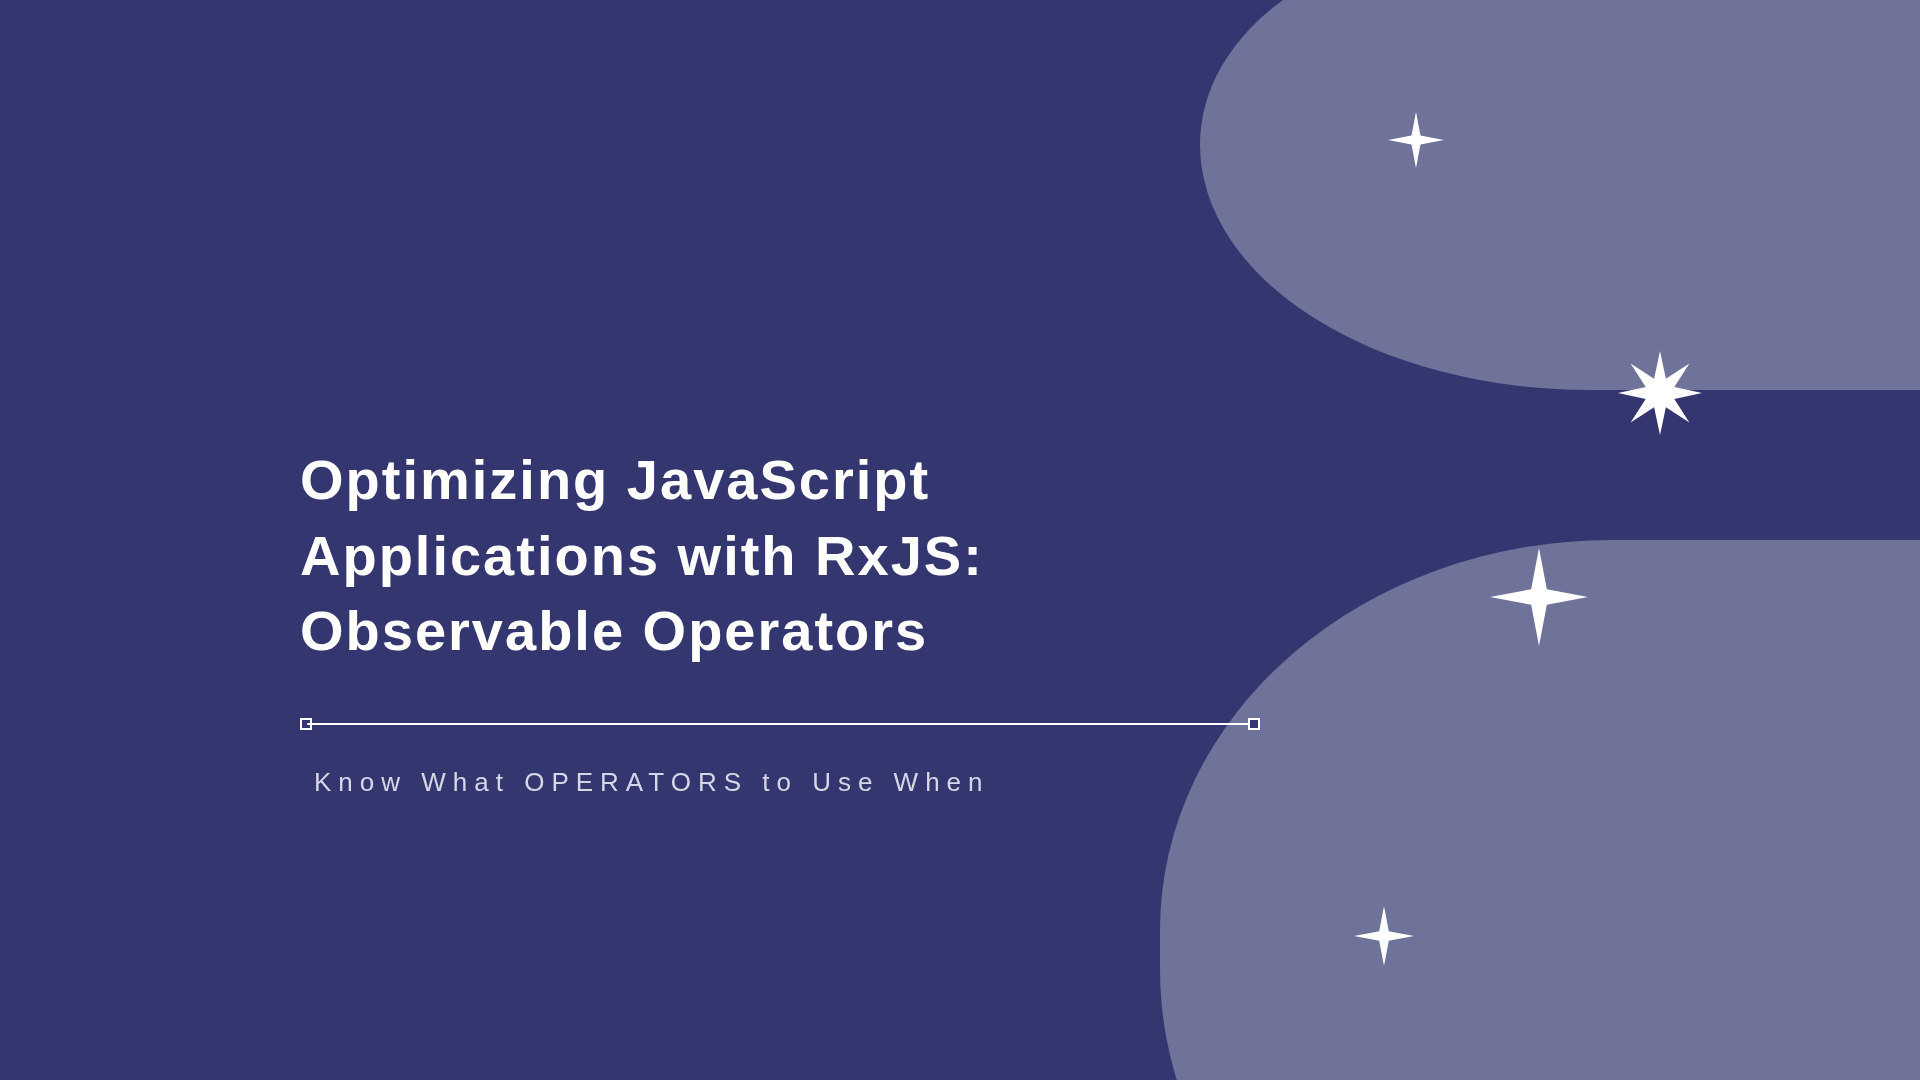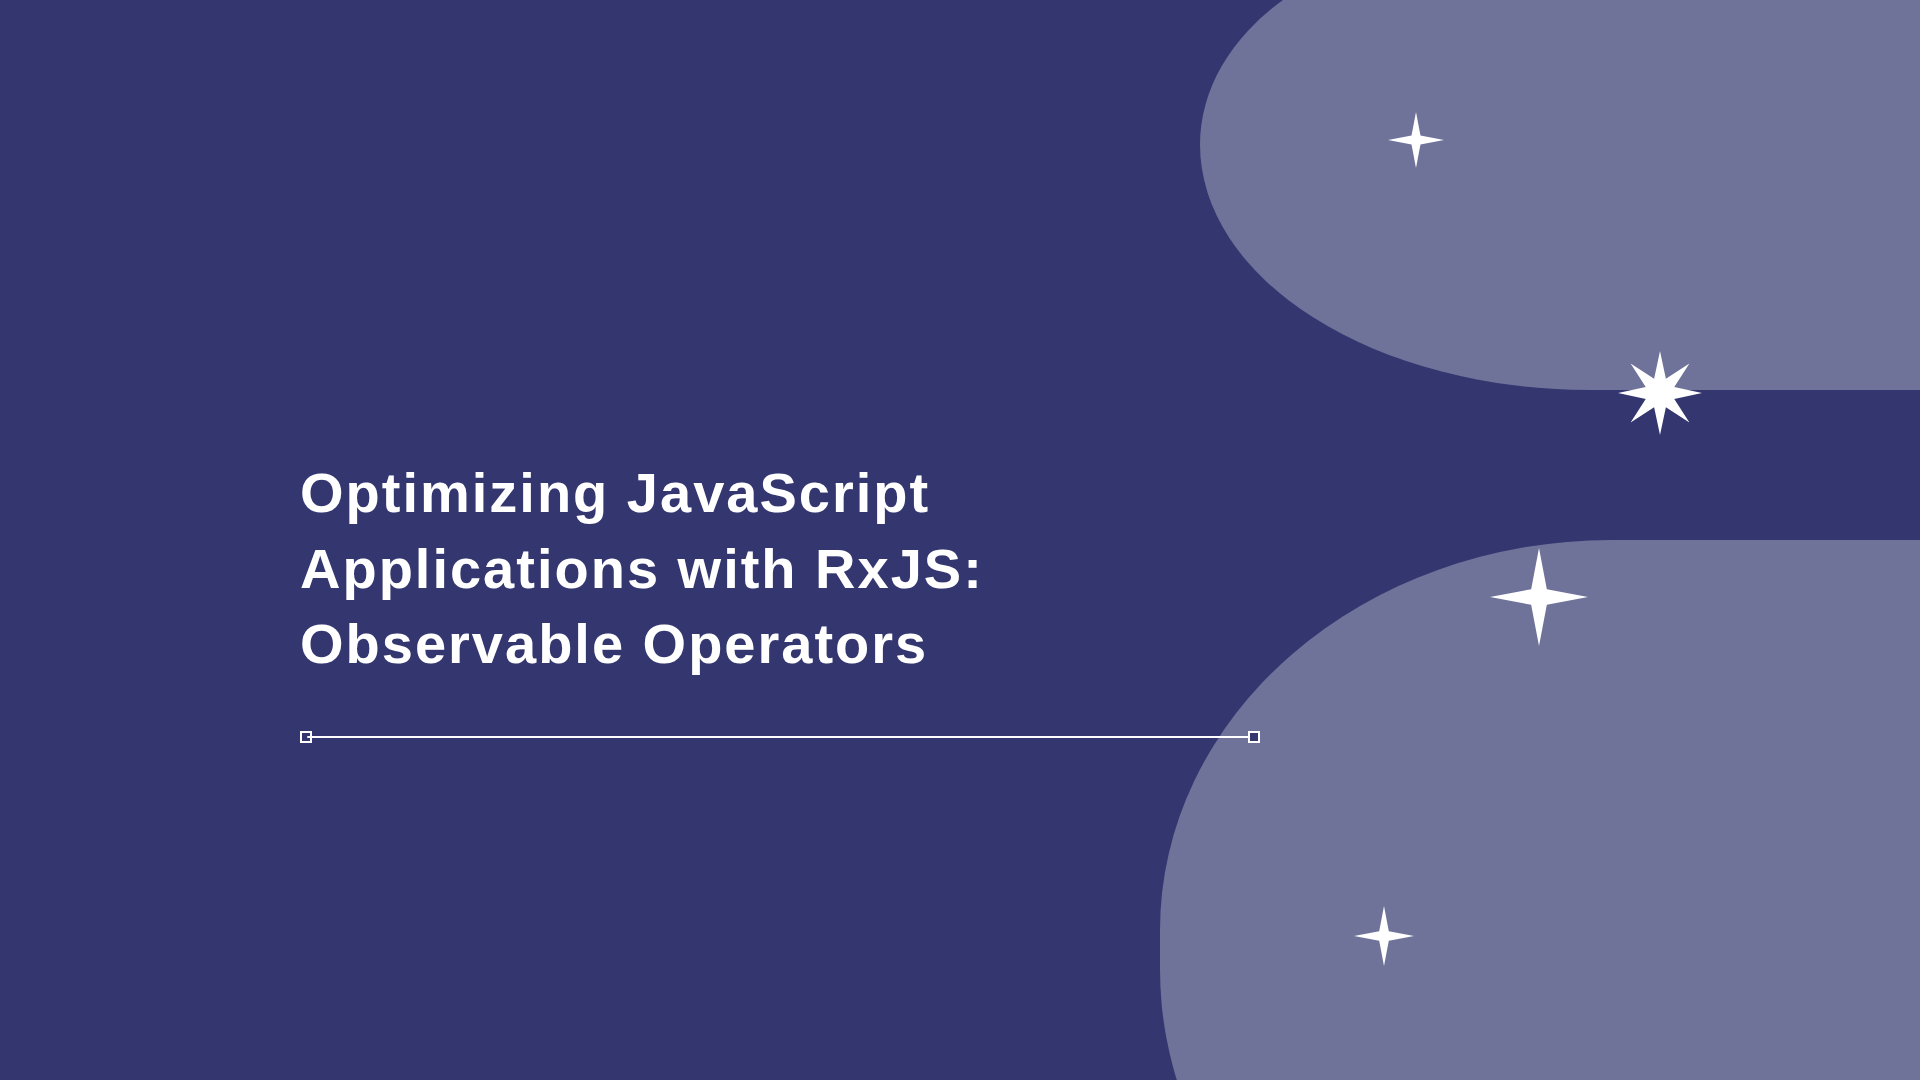--- a/index.html
+++ b/index.html
@@ -23,21 +23,21 @@
   bottom: -240px;
   right: -60px;
   width: 820px;
   height: 780px;
   background: #6f7299;
   border-radius: 55% 0 0 40% / 50% 0 0 45%;
 }
 .content {
   position: absolute;
   left: 300px;
-  top: 455px;
+  top: 442px;
   width: 1000px;
 }
 .title {
   color: #ffffff;
   font-size: 56px;
   font-weight: 700;
   letter-spacing: 2px;
   line-height: 1.35;
   margin-bottom: 48px;
 }
@@ -105,13 +105,14 @@
     <path d="M50 0 L58 42 L100 50 L58 58 L50 100 L42 58 L0 50 L42 42 Z"></path>
   </svg>
 
 <div class="content">
   <h1 class="title">Optimizing JavaScript Applications with RxJS: Observable Operators</h1>
   <div class="divider">
     <span class="divider-cap left"></span>
     <span class="divider-line"></span>
     <span class="divider-cap right"></span>
   </div>
+  <p class="subtitle">Know What OPERATORS to Use When</p>
 </div>
 
 </body></html>

